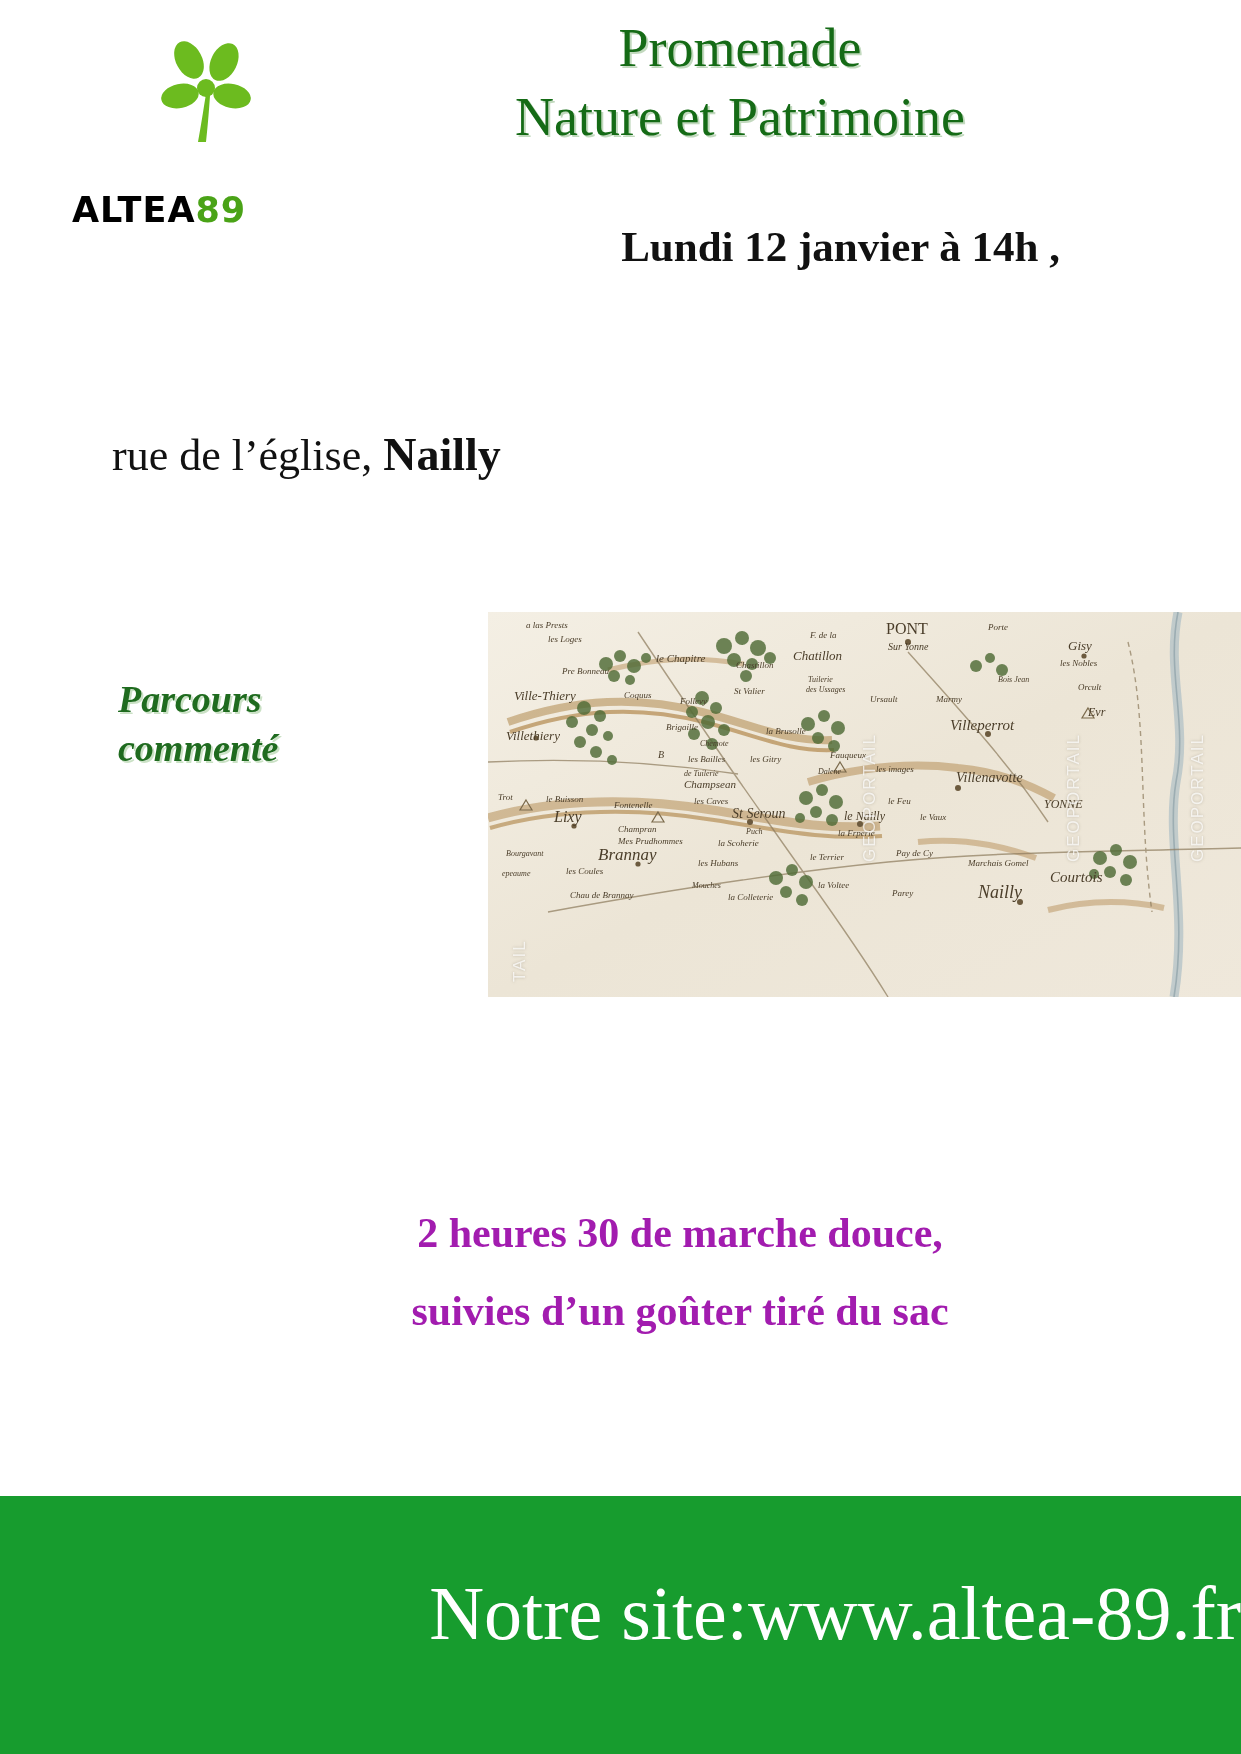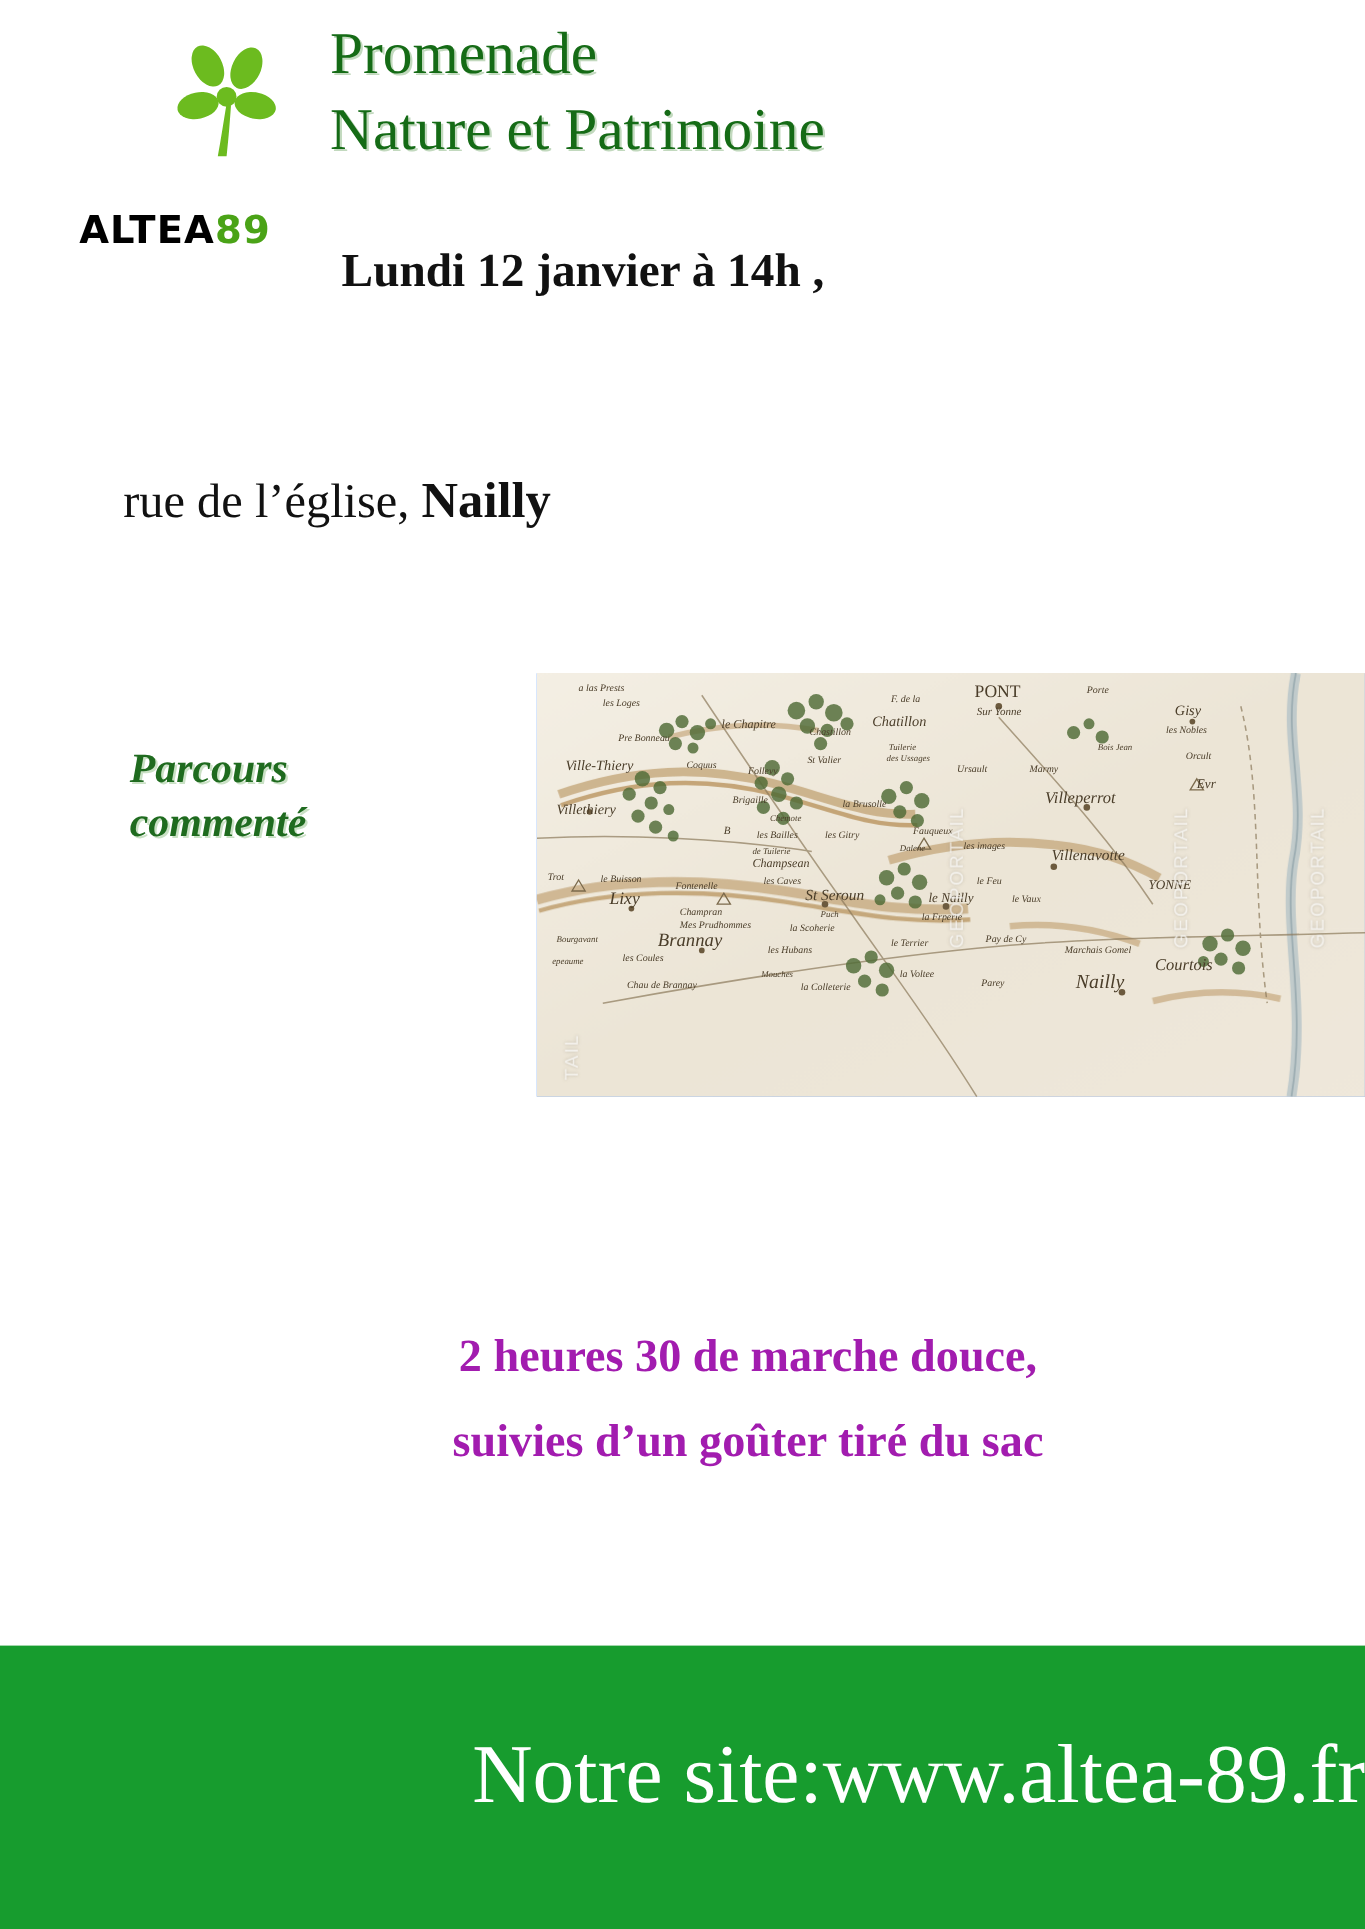--- a/index.html
+++ b/index.html
@@ -51,38 +51,38 @@
   .logo-word .num {
     color: #4aa317;
   }
 
   
   .title {
     position: absolute;
     left: 300px;
     top: 14px;
     width: 880px;
-    text-align: left;
+    text-align: center;
     font-family: "Liberation Serif", serif;
     font-size: 54px;
     line-height: 1.28;
     color: #156b16;
     text-shadow: 2px 2px 0 rgba(120,170,110,0.45);
   }
   .title .line2 {
     display: block;
   }
 
   
   .date-line {
     position: absolute;
     left: 0px;
     top: 222px;
     width: 1060px;
-    text-align: center;
+    text-align: right;
     font-size: 43px;
     font-weight: bold;
     color: #111111;
   }
   .place1 {
     position: absolute;
     left: 112px;
     top: 325px;
     font-size: 44px;
     color: #111111;
@@ -128,21 +128,21 @@
   }
 
   
   .map-wrap {
     position: absolute;
     left: 488px;
     top: 612px;
     width: 753px;
     height: 385px;
     overflow: hidden;
-    background: #3b82f6;
+    background: #4c1d95;
   }
   .map-canvas {
     position: absolute;
     inset: 0;
     background:
       radial-gradient(ellipse at 22% 30%, rgba(210,198,170,0.55) 0%, rgba(210,198,170,0) 55%),
       radial-gradient(ellipse at 75% 70%, rgba(205,190,160,0.5) 0%, rgba(205,190,160,0) 60%),
       linear-gradient(180deg, #f2ece0 0%, #ece5d6 50%, #efe9dc 100%);
     filter: saturate(0.95);
   }

